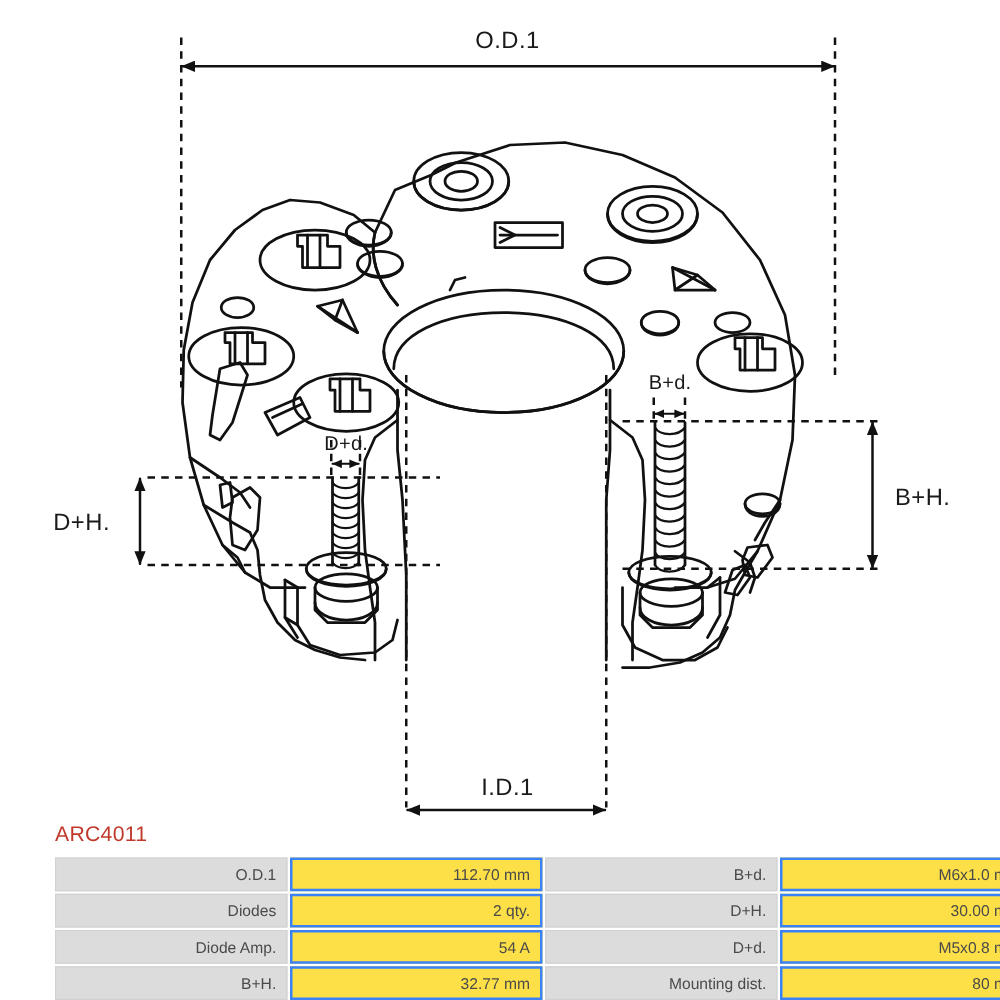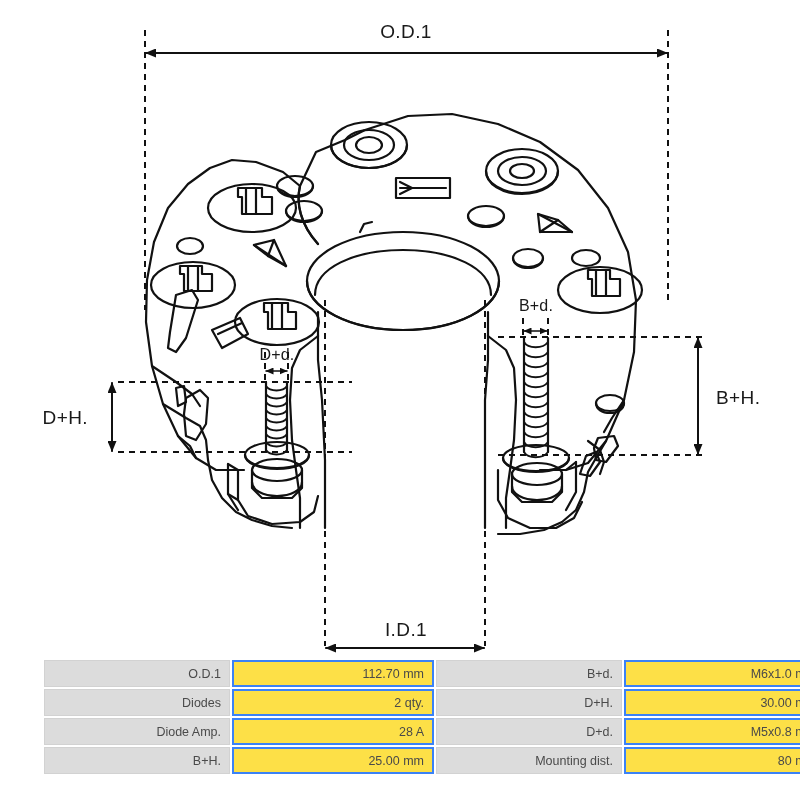--- a/index.html
+++ b/index.html
@@ -334,42 +334,43 @@
     <text class="dim-label" x="406" y="38" text-anchor="middle">O.D.1</text>
     <text class="dim-label" x="406" y="636" text-anchor="middle">I.D.1</text>
     <text class="dim-label" x="88" y="424" text-anchor="end">D+H.</text>
     <text class="dim-label" x="716" y="404" text-anchor="start">B+H.</text>
     <text class="dim-label-sm" x="277" y="360" text-anchor="middle">D+d.</text>
     <text class="dim-label-sm" x="536" y="311" text-anchor="middle">B+d.</text>
   </svg>
 </div>
 
 <div id="spec-section">
+  <div id="part-title">ARC4011</div>
 
   <table id="spec-table">
     <tbody>
       <tr>
         <td class="k">O.D.1</td>
         <td class="v">112.70 mm</td>
         <td class="k">B+d.</td>
         <td class="v">M6x1.0 mm</td>
       </tr>
       <tr>
         <td class="k">Diodes</td>
         <td class="v">2 qty.</td>
         <td class="k">D+H.</td>
         <td class="v">30.00 mm</td>
       </tr>
       <tr>
         <td class="k">Diode Amp.</td>
-        <td class="v">28 A</td>
+        <td class="v">54 A</td>
         <td class="k">D+d.</td>
         <td class="v">M5x0.8 mm</td>
       </tr>
       <tr>
         <td class="k">B+H.</td>
-        <td class="v">25.00 mm</td>
+        <td class="v">32.77 mm</td>
         <td class="k">Mounting dist.</td>
         <td class="v">80 mm</td>
       </tr>
     </tbody>
   </table>
 </div>
 
 </body></html>

